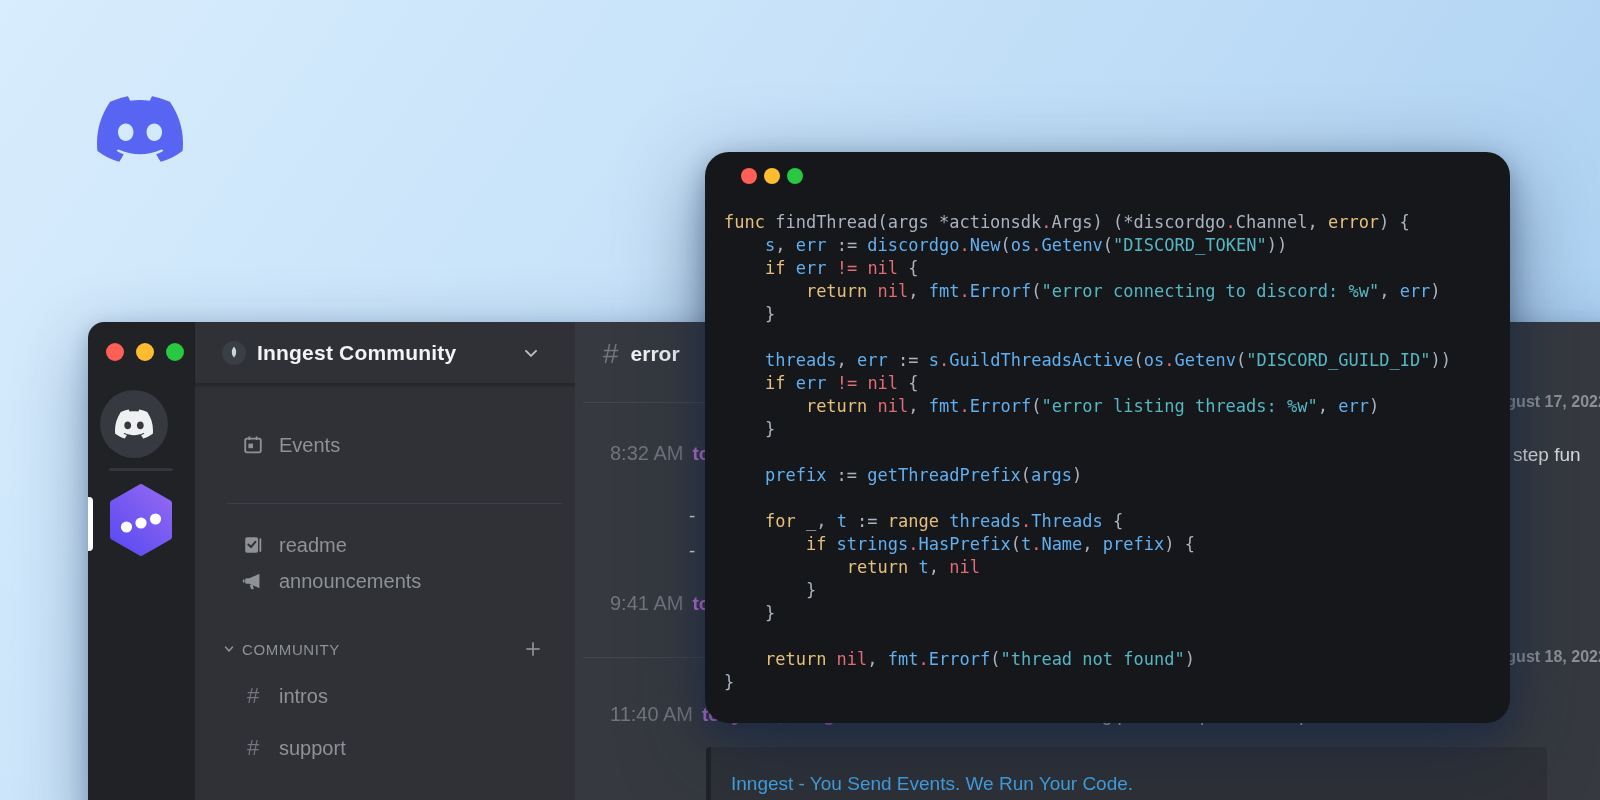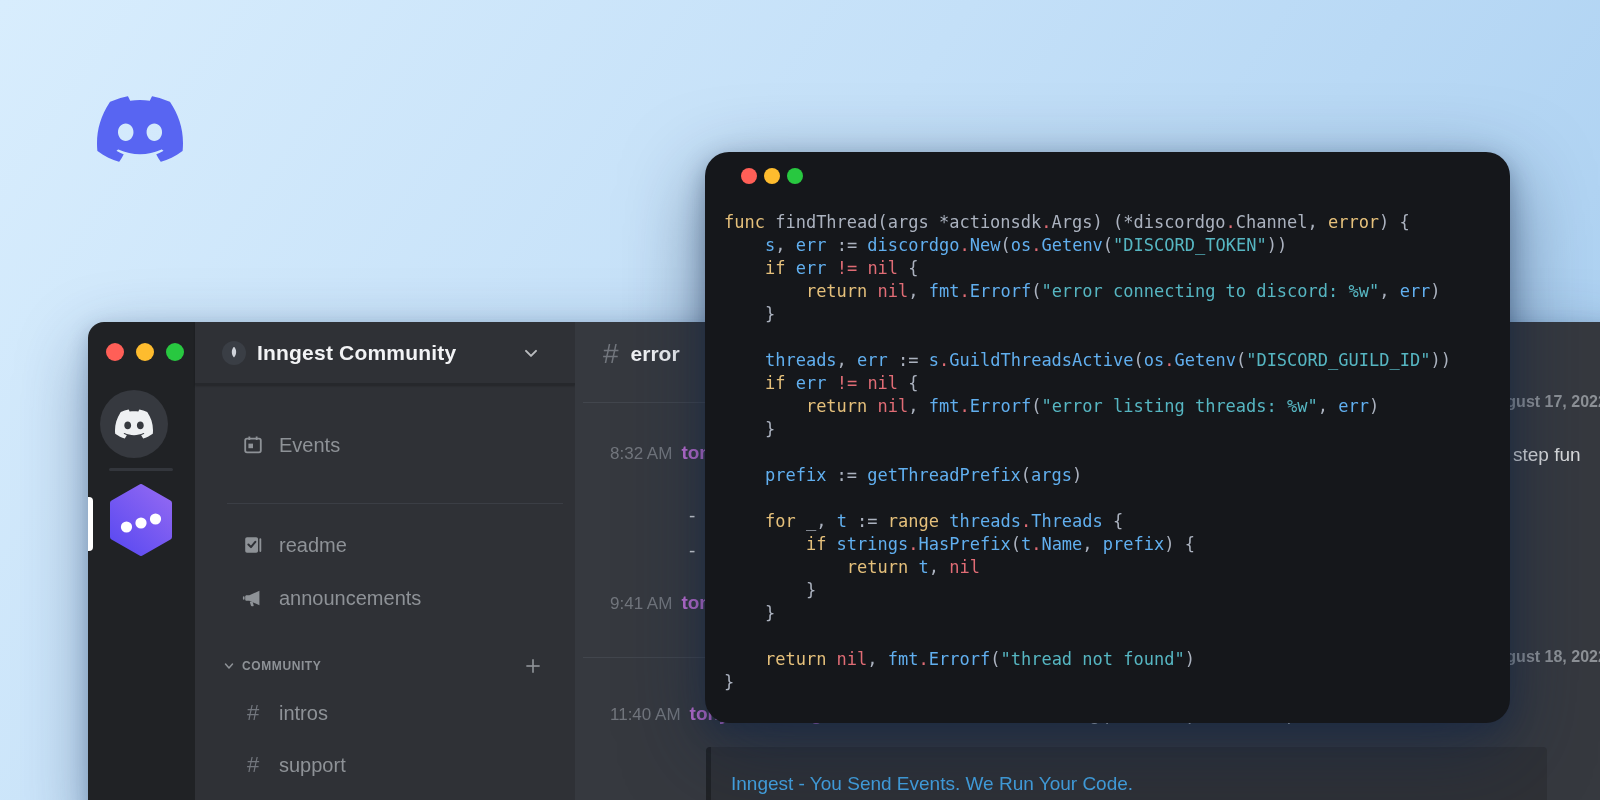--- a/index.html
+++ b/index.html
@@ -37,38 +37,38 @@
     border-bottom:2px solid #26282c;box-shadow:0 1px 2px rgba(0,0,0,.25)}
   .s-badge{width:26px;height:26px;margin-right:10px;flex:none}
   .s-name{color:#f2f3f5;font-weight:bold;font-size:21px;letter-spacing:.2px;white-space:nowrap}
   .s-chevron{margin-left:auto;margin-right:18px;color:#b9bbbe}
   .channel-list{padding:42px 0 0 46px}
   .ch-row{display:flex;align-items:center;gap:14px;height:36px;color:#8e9297;font-size:20px;cursor:pointer}
   .ch-icon{width:24px;height:24px;flex:none;display:flex;align-items:center;justify-content:center;color:#8e9297}
   .ch-hash{font-size:22px;color:#72767d;width:24px;text-align:center}
   .ch-divider{height:1px;background:#3b3e45;margin:40px 12px 23px -14px}
   .ch-row.readme{margin-top:4px}
-  .ch-row.announcements{margin-top:17px}
+  .ch-row.announcements{}
   .cat-row{display:flex;align-items:center;height:28px;margin:36px 0 0 -18px;color:#8e9297;cursor:pointer}
   .cat-chevron{width:12px;height:12px;margin-right:7px;color:#8e9297}
-  .cat-label{font-size:12px;font-weight:bold;letter-spacing:.6px}
+  .cat-label{font-size:15px;font-weight:normal;letter-spacing:.6px}
   .cat-plus{margin-left:auto;margin-right:32px;width:20px;height:20px;color:#8e9297}
   .ch-row.intros{margin-top:15px}
   .ch-row.support{margin-top:16px}
 
   .chat{position:relative;flex:1;background:var(--chat)}
   .c-header{height:63px;display:flex;align-items:center;padding-left:28px}
   .c-hash{color:#72767d;font-size:28px;font-weight:normal;margin-right:12px}
   .c-name{color:#f2f3f5;font-weight:bold;font-size:21px}
   .c-body{position:absolute;left:0;right:0;top:63px;bottom:0}
   .date-divider{position:absolute;left:8px;right:0;height:1px;background:#42464d}
   .date-label{position:absolute;color:#8e9297;font-size:16px;font-weight:bold;
     background:var(--chat);padding:0 8px;white-space:nowrap}
   .msg{position:absolute;left:35px;display:flex;align-items:baseline;white-space:nowrap}
-  .msg-time{color:#72767d;font-size:17px;flex:none}
+  .msg-time{color:#72767d;font-size:20px;flex:none}
   .msg-author{color:var(--purple);font-size:19px;font-weight:bold;margin-left:9px}
   .msg-text{color:#dcddde;font-size:19px;margin-left:10px}
   .frag{position:absolute;color:#dcddde;font-size:19px;white-space:nowrap}
   .embed{position:absolute;left:131px;top:362px;width:841px;height:130px;
     background:#2f3136;border-left:5px solid #202225;border-radius:4px;padding:26px 20px 0 20px}
   .embed-title{color:var(--link);font-size:19px;font-weight:normal}
 
   
   .cwin{position:absolute;left:705px;top:152px;width:805px;height:571px;background:var(--codebg);
     border-radius:24px;z-index:5;

